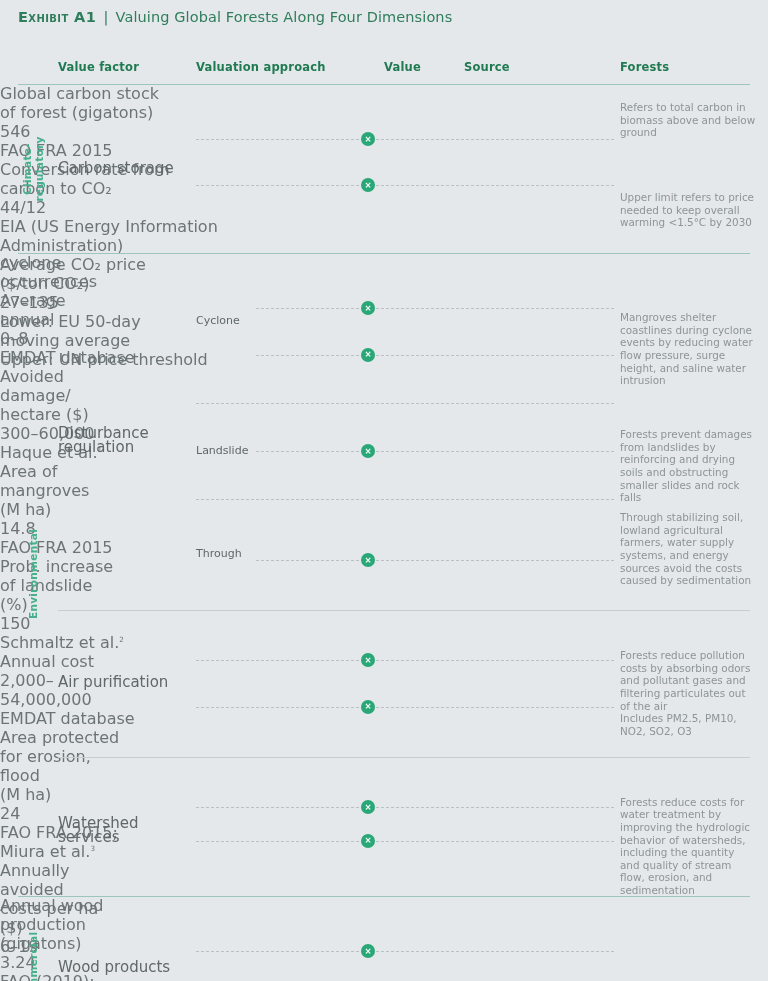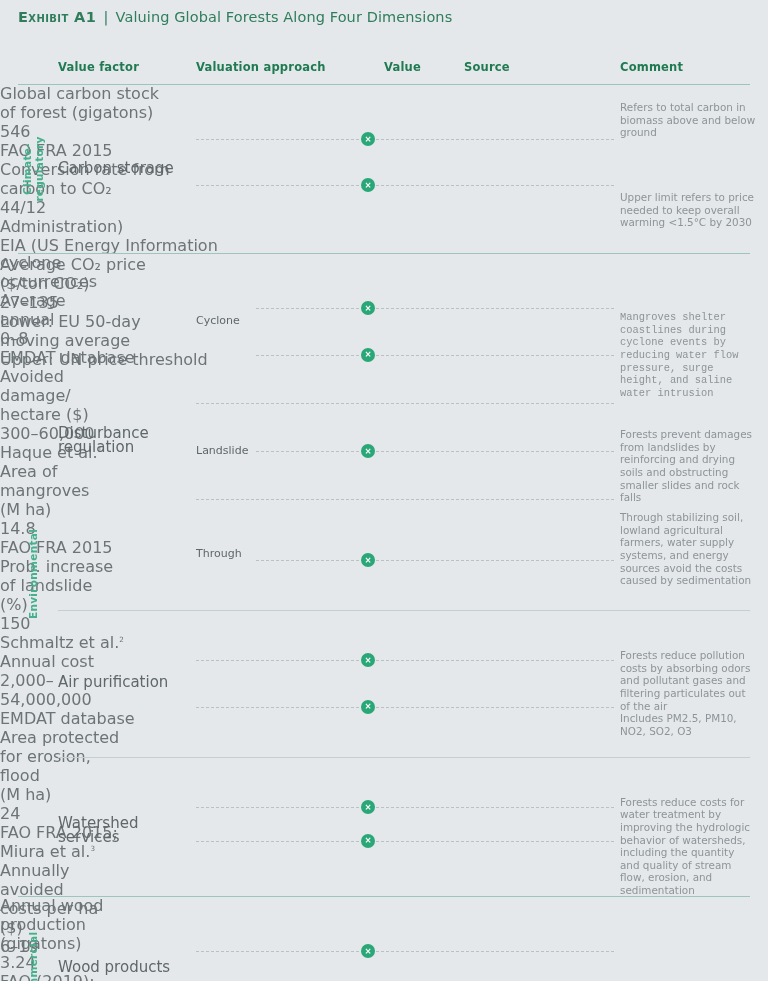--- a/index.html
+++ b/index.html
@@ -100,21 +100,21 @@
     <span class="exh">Exhibit A1</span>
     <span class="bar">|</span>
     <span class="rest">Valuing Global Forests Along Four Dimensions</span>
   </div>
 
   <div class="hdr">
     <span class="h-vf">Value factor</span>
     <span class="h-va">Valuation approach</span>
     <span class="h-val">Value</span>
     <span class="h-src">Source</span>
-    <span class="h-com">Comment</span>
+    <span class="h-com">Forests</span>
   </div>
 
   <div class="body" id="body">
       <div class="section" style="height: 169.2px;">
         <div class="sect-rule top"></div>
         <div class="va lvl0" style="top:16px">
           <div>Global carbon stock</div>
           <div>of forest (gigatons)</div>
         </div>
         <div class="val" style="top:22.3px">
@@ -126,22 +126,22 @@
         <div class="dash" style="top:55.2px;left:196px;width:418px;"></div>
         <div class="mul" style="top:48.2px;left:361px;">×</div>
         <div class="va lvl0" style="top:62.2px">
           <div>Conversion rate from</div>
           <div>carbon to CO₂</div>
         </div>
         <div class="val" style="top:68.5px">
           <div>44/12</div>
         </div>
         <div class="src" style="top:62.2px">
+          <div>EIA (US Energy Information</div>
           <div>Administration)</div>
-          <div>EIA (US Energy Information</div>
         </div>
         <div class="dash" style="top:101.4px;left:196px;width:418px;"></div>
         <div class="mul" style="top:94.4px;left:361px;">×</div>
         <div class="va lvl0" style="top:108.4px">
           <div>Average CO₂ price</div>
           <div>($/ton CO₂)</div>
         </div>
         <div class="val" style="top:121px">
           <div>27–135</div>
         </div>
@@ -239,21 +239,21 @@
         <div class="mul" style="top:299.8px;left:361px;">×</div>
         <div class="va lvl1" style="top:313.8px">
           <div>Annually avoided</div>
           <div>costs per ha ($)</div>
         </div>
         <div class="val" style="top:320.1px">
           <div>6–19</div>
         </div>
         <div class="sub" style="top:293.5px;">Through</div>
         <div class="vf" style="top:173px;">Disturbance regulation</div>
-        <div class="cmt" style="top:58px;font-family:Liberation Mono, monospace;">
+        <div class="cmt" style="top:58px;">
           <p>Mangroves shelter coastlines during cyclone events by reducing water flow pressure, surge height, and saline water intrusion</p>
         </div>
         <div class="cmt" style="top:175px;">
           <p>Forests prevent damages from landslides by reinforcing and drying soils and obstructing smaller slides and rock falls</p>
         </div>
         <div class="cmt" style="top:258px;">
           <p>Through stabilizing soil, lowland agricultural farmers, water supply systems, and energy sources avoid the costs caused by sedimentation</p>
         </div>
         <div class="sect-rule" style="top:357px;left:58px;right:18px;border-top-color:#c5ced1;"></div>
         <div class="dash" style="top:407.2px;left:196px;width:418px;"></div>

